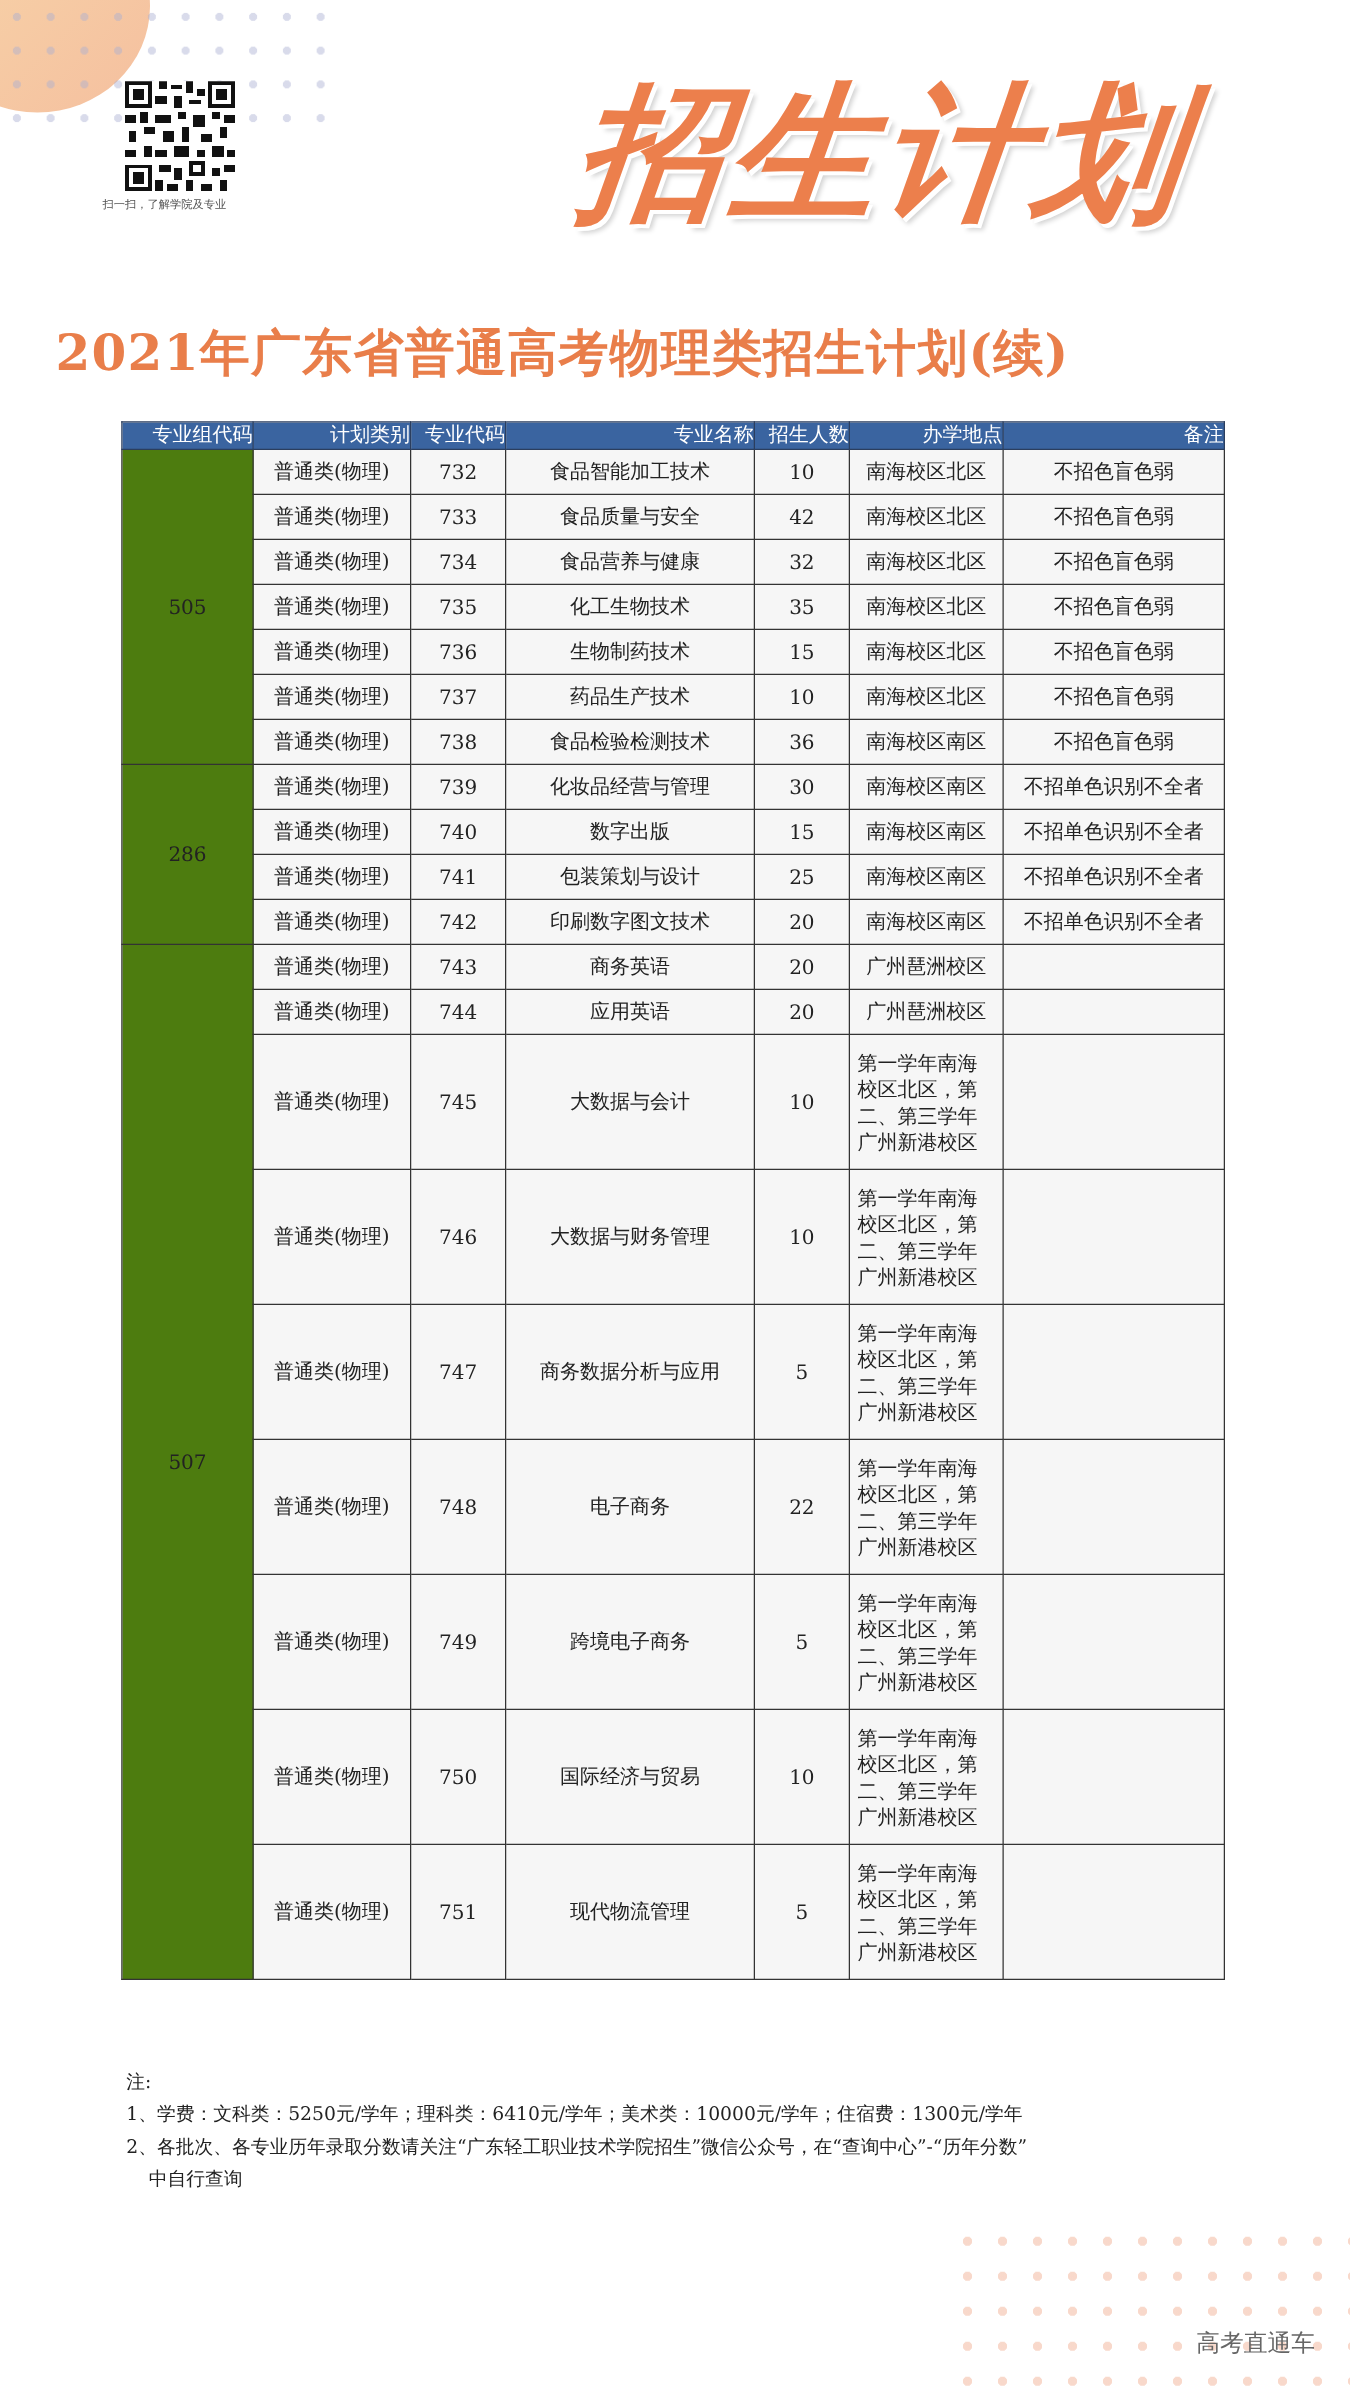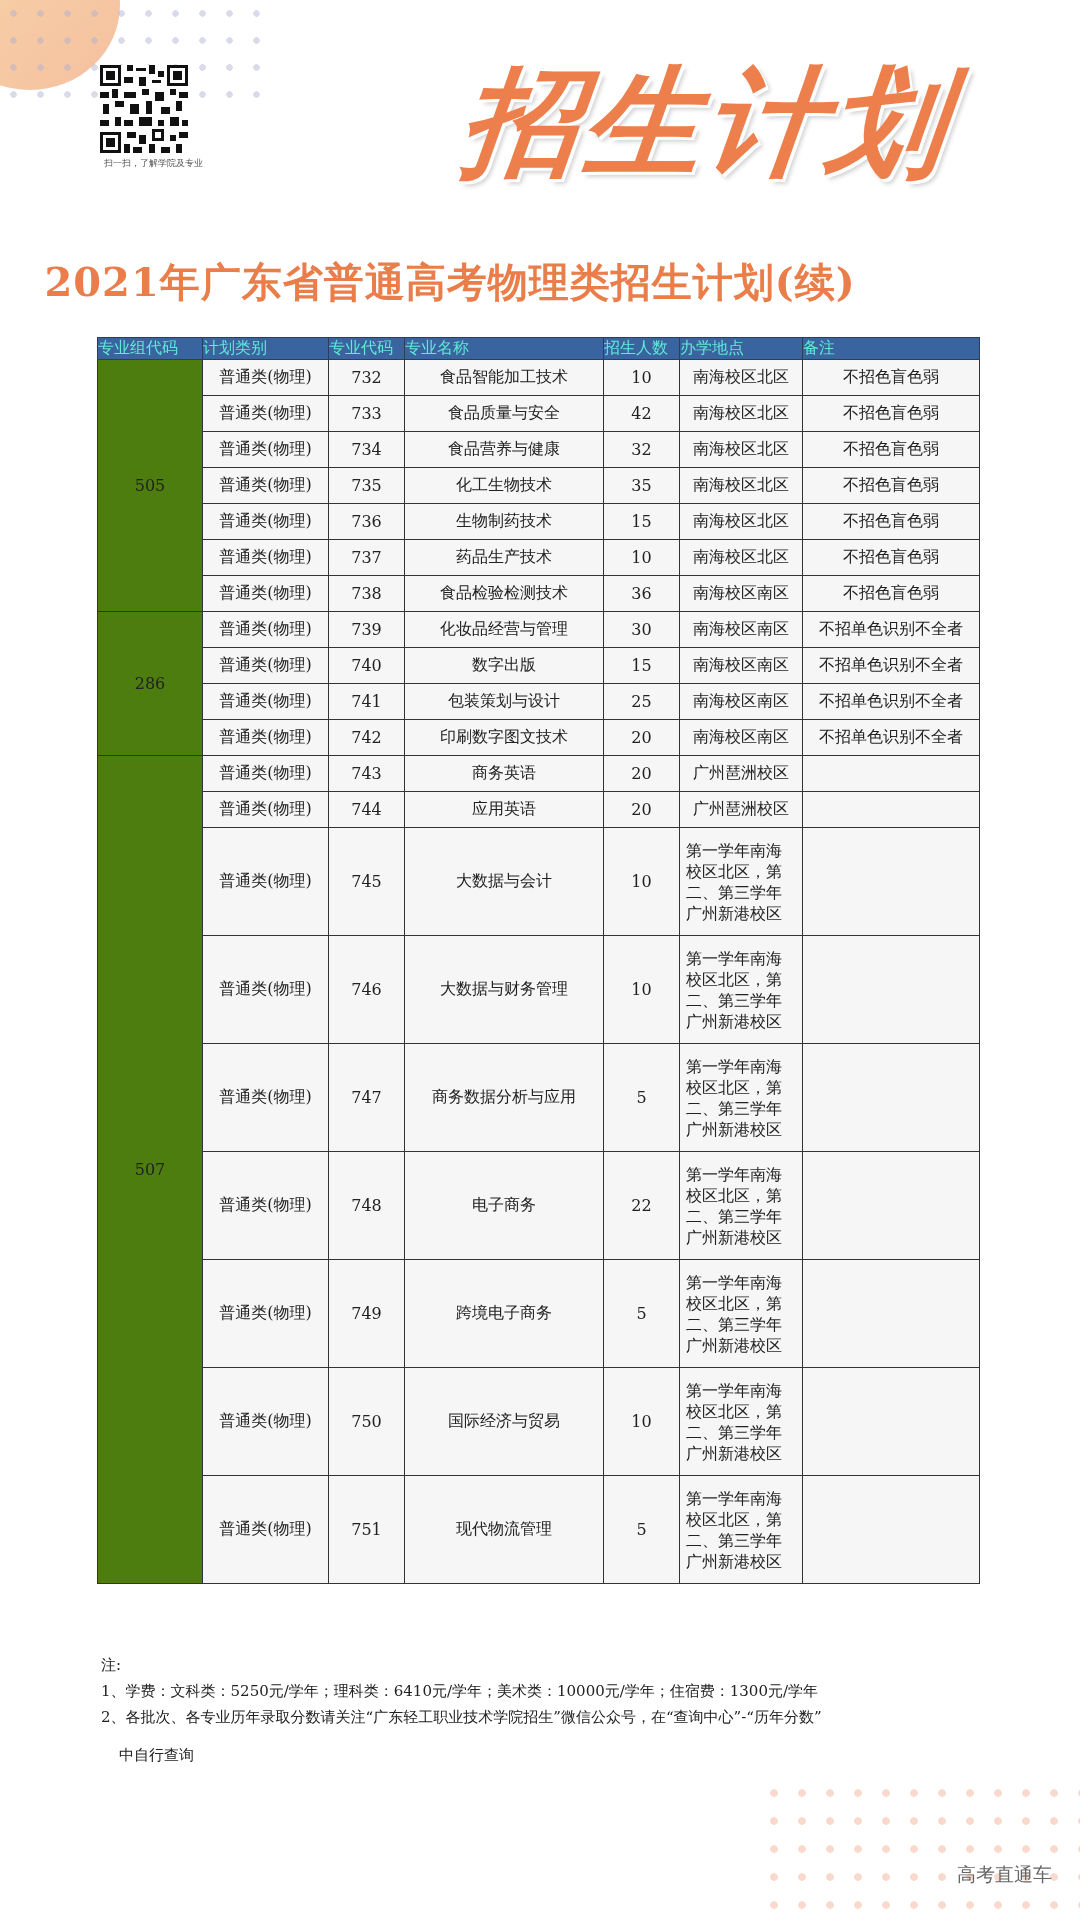--- a/index.html
+++ b/index.html
@@ -10,44 +10,44 @@
     background: linear-gradient(135deg, #f6cf9a 0%, #f3b48e 100%); opacity: 0.85; }
   .deco-dots-tl { position: absolute; left: 0; top: 0; width: 280px; height: 110px;
     background-image: radial-gradient(circle, rgba(170,175,210,0.45) 3px, transparent 3.5px);
     background-size: 27px 27px; }
   .deco-dots-br { position: absolute; right: 0; bottom: 0; width: 320px; height: 140px;
     background-image: radial-gradient(circle, rgba(240,170,140,0.45) 3.5px, transparent 4px);
     background-size: 28px 28px; }
 
   .qr { position: absolute; left: 100px; top: 65px; width: 88px; height: 88px; background: #fff; }
   .qr svg { width: 88px; height: 88px; display: block; }
-  .qr-caption { position: absolute; left: 104px; top: 157px; font-family: "DejaVu Sans", sans-serif; font-size: 9px; color: #555; white-space: nowrap; }
+  .qr-caption { position: absolute; left: 82px; top: 157px; font-family: "DejaVu Sans", sans-serif; font-size: 9px; color: #555; white-space: nowrap; }
 
   .hero-title { position: absolute; left: 462px; top: 52px; width: 520px; height: 140px;
     font-family: "DejaVu Sans", sans-serif; font-weight: bold; font-style: italic; font-size: 118px; line-height: 140px;
     color: #ec7f4c; letter-spacing: 4px; white-space: nowrap;
     text-shadow: 3px 3px 0 #fff, 5px 5px 4px rgba(0,0,0,0.18); transform: skewX(-6deg); }
 
   .doc-title { position: absolute; left: 0; width: 900px; top: 255px; text-align: center;
     font-size: 40px; font-weight: bold; color: #e97e4a; letter-spacing: 1px; }
 
   table.plan { position: absolute; left: 97px; top: 337px; border-collapse: collapse; table-layout: fixed;
     width: 882px; font-size: 16px; }
   table.plan col.c1 { width: 105px; } table.plan col.c2 { width: 126px; } table.plan col.c3 { width: 76px; }
   table.plan col.c4 { width: 199px; } table.plan col.c5 { width: 76px; } table.plan col.c6 { width: 123px; }
   table.plan col.c7 { width: 177px; }
-  table.plan th { background: #3a64a0; color: #5eead4; font-weight: normal; height: 20px; border: 1.5px solid #2b2b2b;
-    border-color: #2b3e5e; text-align: left; font-size: 16px; }
+  table.plan th { background: #3a64a0; color: #ffffff; font-weight: normal; height: 20px; border: 1.5px solid #2b2b2b;
+    border-color: #2b3e5e; text-align: right; font-size: 16px; }
   table.plan td { background: #f6f6f6; border: 1.5px solid #333; text-align: center; height: 36px; padding: 0 2px; color: #222; }
   table.plan tr.tall td { height: 108px; }
   table.plan td.campus-multi { line-height: 21px; padding: 0 6px; text-align: left; }
   table.plan td.group { background: #4d7c0f; }
 
   .notes { position: absolute; left: 101px; top: 1652px; font-size: 15px; line-height: 26px; color: #222; }
-  .notes .indent { padding-left: 18px; margin-top: 12px; }
+  .notes .indent { padding-left: 18px; }
 
   .watermark { position: absolute; right: 28px; top: 1862px; font-family: "DejaVu Sans", sans-serif;
     font-size: 19px; color: #666; }
 </style>
 </head>
 <body>
 
 <div class="deco-blob"></div>
 <div class="deco-dots-tl"></div>
 <div class="deco-dots-br"></div>

